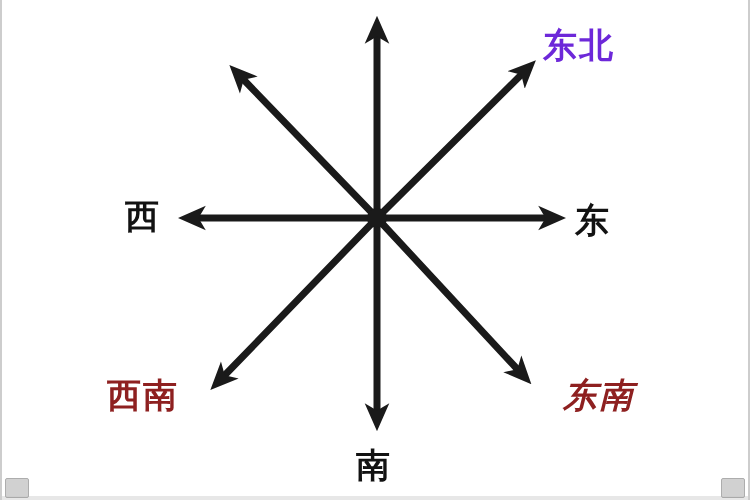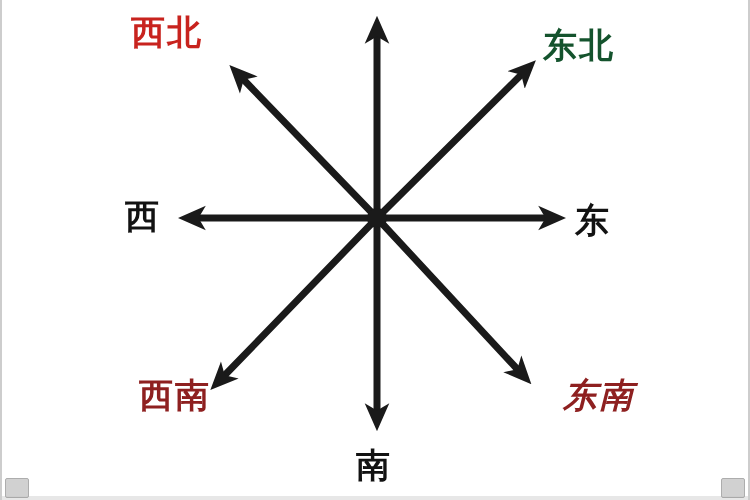--- a/index.html
+++ b/index.html
@@ -80,29 +80,28 @@
       <line x1="375" y1="218" x2="546" y2="218" marker-end="url(#ah)"></line>
       <line x1="375" y1="218" x2="517" y2="371" marker-end="url(#ah)"></line>
       <line x1="375" y1="218" x2="375" y2="413" marker-end="url(#ah)"></line>
       <line x1="375" y1="218" x2="221" y2="377" marker-end="url(#ah)"></line>
       <line x1="375" y1="218" x2="194" y2="218" marker-end="url(#ah)"></line>
       <line x1="375" y1="218" x2="240" y2="78" marker-end="url(#ah)"></line>
     </g>
     <circle cx="375" cy="218" r="10" fill="#1a1a1a"></circle>
   </svg>
 
-  <div class="dir-label pos-nw" style="color: rgb(200, 35, 30);">西北</div>
 
-  <div class="dir-label pos-ne" style="color: #14532d;">东北</div>
+  <div class="dir-label pos-ne" style="color: #6d28d9;">东北</div>
 
   <div class="dir-label pos-w" style="color: rgb(18, 18, 18);">西</div>
 
   <div class="dir-label pos-e" style="color: rgb(18, 18, 18);">东</div>
 
-  <div class="dir-label pos-sw" style="color: rgb(142, 32, 32); margin-left: 32px;">西南</div>
+  <div class="dir-label pos-sw" style="color: rgb(142, 32, 32);">西南</div>
 
   <div class="dir-label pos-se" style="color: rgb(142, 32, 32); font-style: italic;">东南</div>
 
   <div class="dir-label pos-s" style="color: rgb(18, 18, 18);">南</div>
 
   <div class="bottom-strip"></div>
   <div class="watermark bl"></div>
   <div class="watermark br"></div>
 
 </div>

